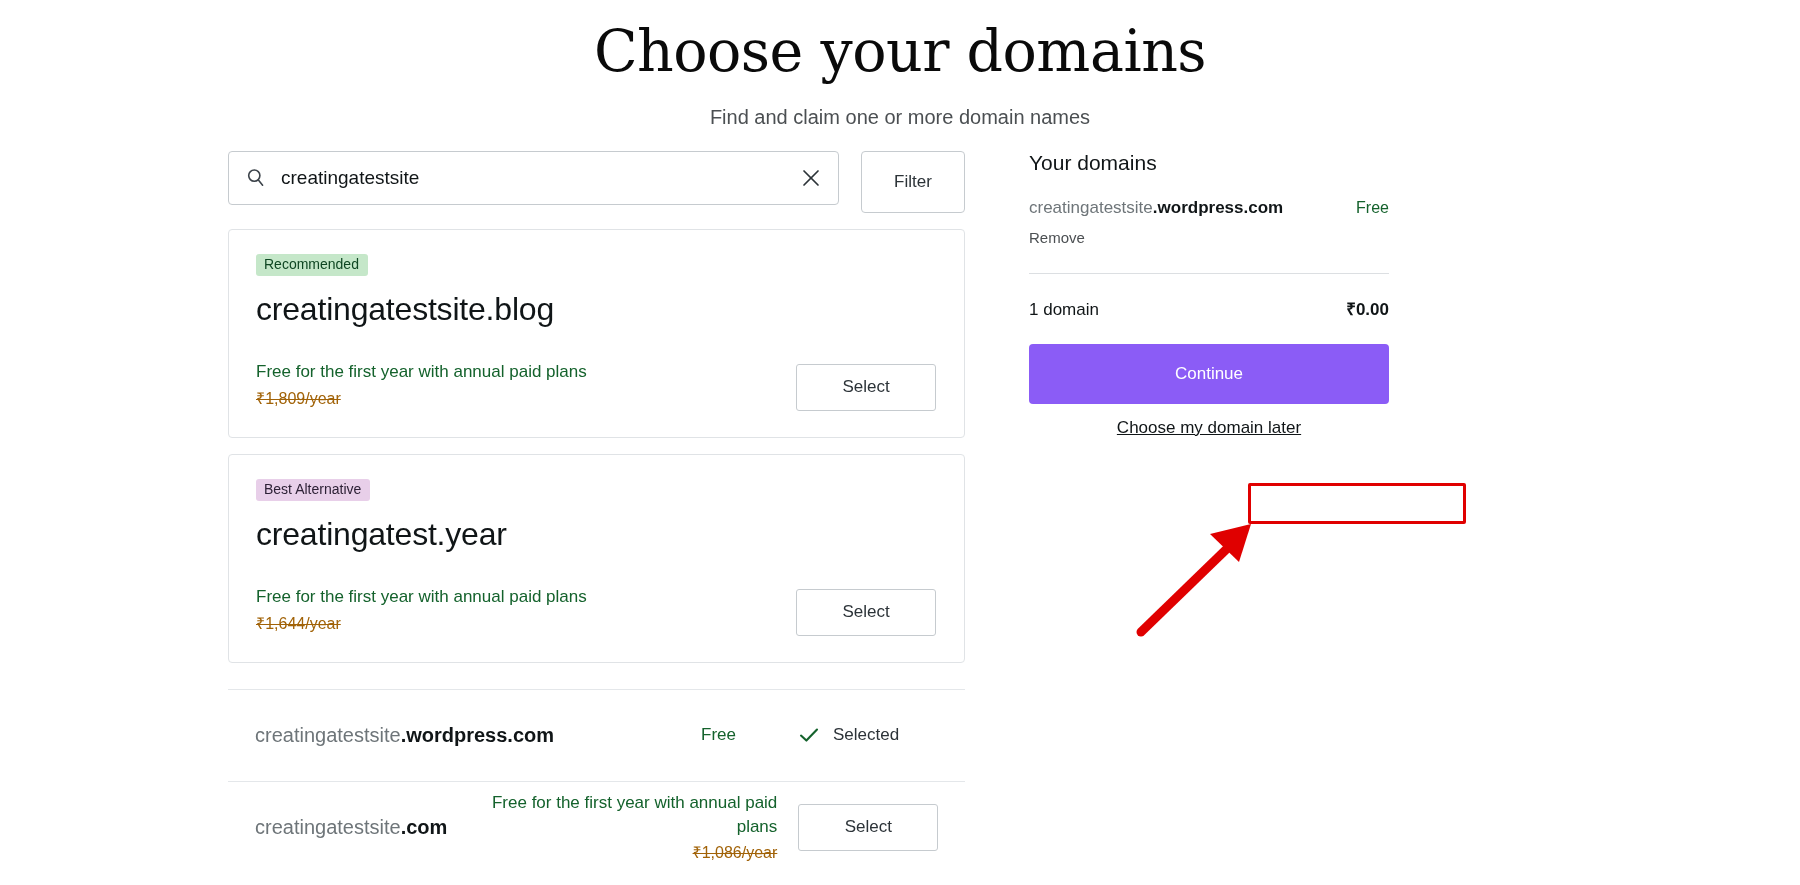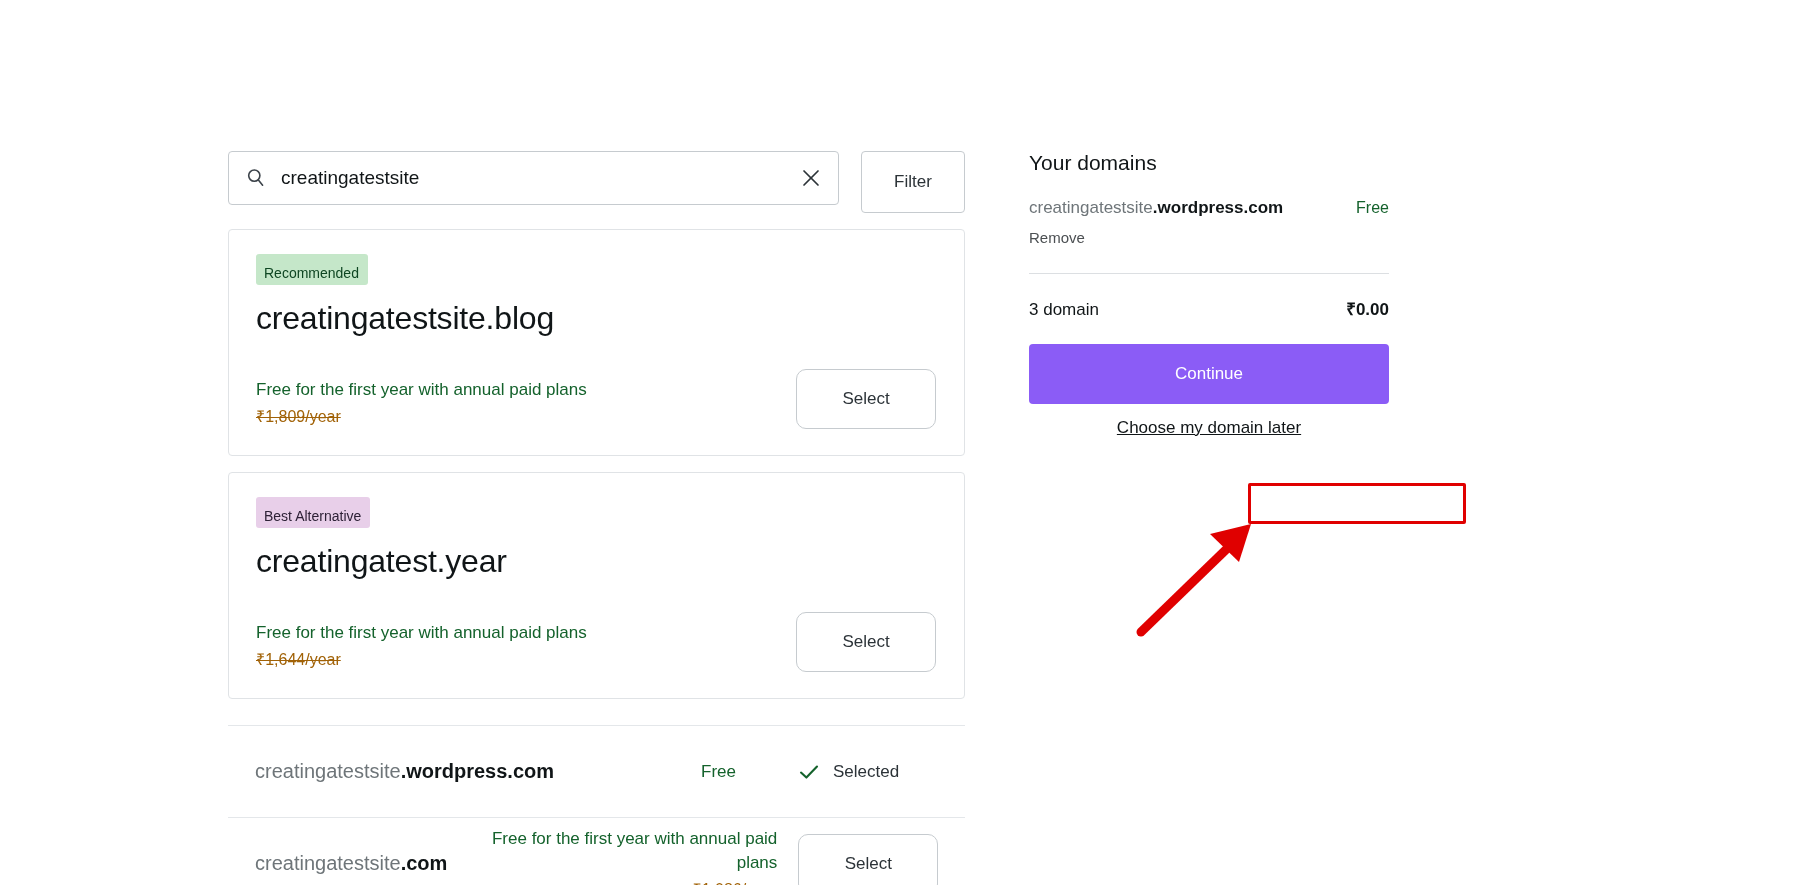--- a/index.html
+++ b/index.html
@@ -97,21 +97,21 @@
     border-radius: 4px;
     background: #fff;
     padding: 24px 28px 26px 27px;
     position: relative;
   }
   .badge {
     display: inline-block;
     font-size: 14px;
     font-weight: 400;
     border-radius: 3px;
-    padding: 12px 9px 5px 8px;
+    padding: 3px 9px 5px 8px;
     line-height: 1;
   }
   .badge.recommended { background: #c5e7c9; color: #0e4622; }
   .badge.alternative { background: #e8cfe9; color: #2d2136; }
   .card-domain {
     margin-top: 15px;
     font-size: 32px;
     font-weight: 400;
     color: #101517;
     letter-spacing: -0.2px;
@@ -130,23 +130,23 @@
     line-height: 1.4;
   }
   .price-struck {
     margin-top: 3px;
     font-size: 16px;
     color: #a16207;
     text-decoration: line-through;
   }
   .select-btn {
     flex: 0 0 140px;
-    height: 60px;
+    height: 47px;
     border: 1px solid #c6cbcf;
-    border-radius: 10px;
+    border-radius: 3px;
     background: #fff;
     font-family: "Liberation Sans", sans-serif;
     font-size: 17px;
     color: #2c3338;
     cursor: pointer;
   }
 
   
   .list-row {
     border-top: 1px solid #e4e7ea;
@@ -237,20 +237,24 @@
     width: 130px;
     height: 120px;
     pointer-events: none;
   }
 </style>
 </head>
 <body>
 
 <div class="page">
 
+  <div class="hero">
+    <h1 class="hero-title">Choose your domains</h1>
+    <div class="hero-sub">Find and claim one or more domain names</div>
+  </div>
 
   <div class="content">
 
     <div class="left-col">
 
       <div class="search-row">
         <div class="search-box">
           <span class="search-icon">
             <svg viewBox="0 0 22 22" width="22" height="22" fill="none" stroke="#3c434a" stroke-width="1.6">
               <circle cx="9.3" cy="8.6" r="5.6"></circle>
@@ -323,21 +327,21 @@
 
       <div class="side-domain-row">
         <div class="side-domain"><span>creatingatestsite</span><b>.wordpress.com</b></div>
         <div class="side-free">Free</div>
       </div>
       <div class="side-remove">Remove</div>
 
       <div class="side-divider"></div>
 
       <div class="side-total">
-        <div class="side-total-label">3 domain</div>
+        <div class="side-total-label">1 domain</div>
         <div class="side-total-value">₹0.00</div>
       </div>
 
       <button class="continue-btn">Continue</button>
 
       <div class="later-wrap">
         <span class="later-link">Choose my domain later</span>
       </div>
     </div>
 

